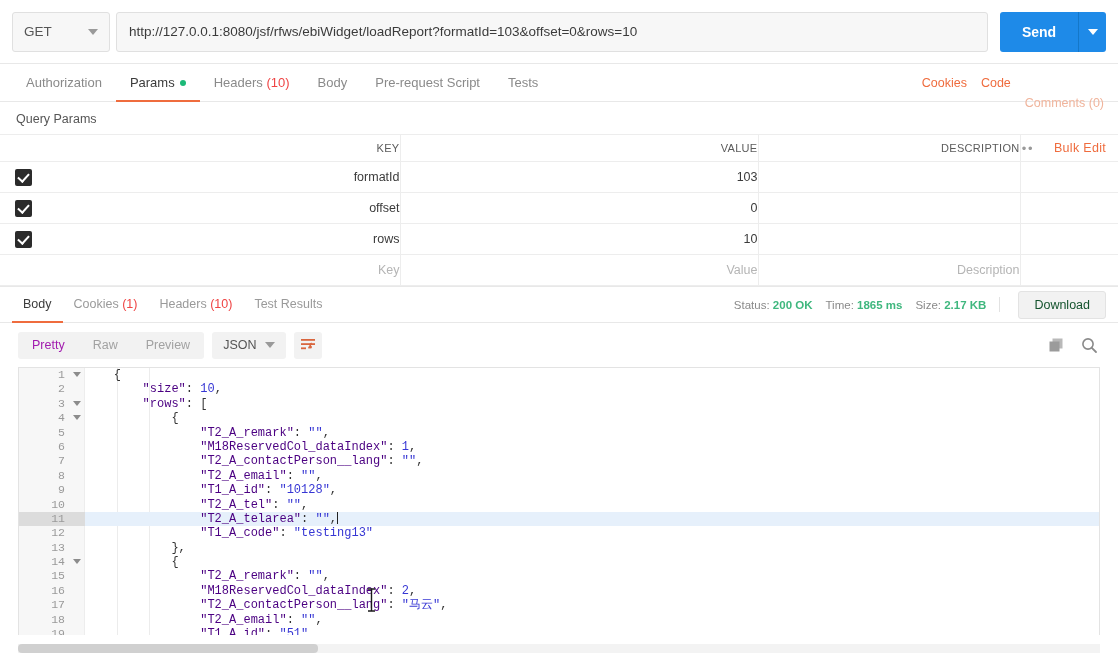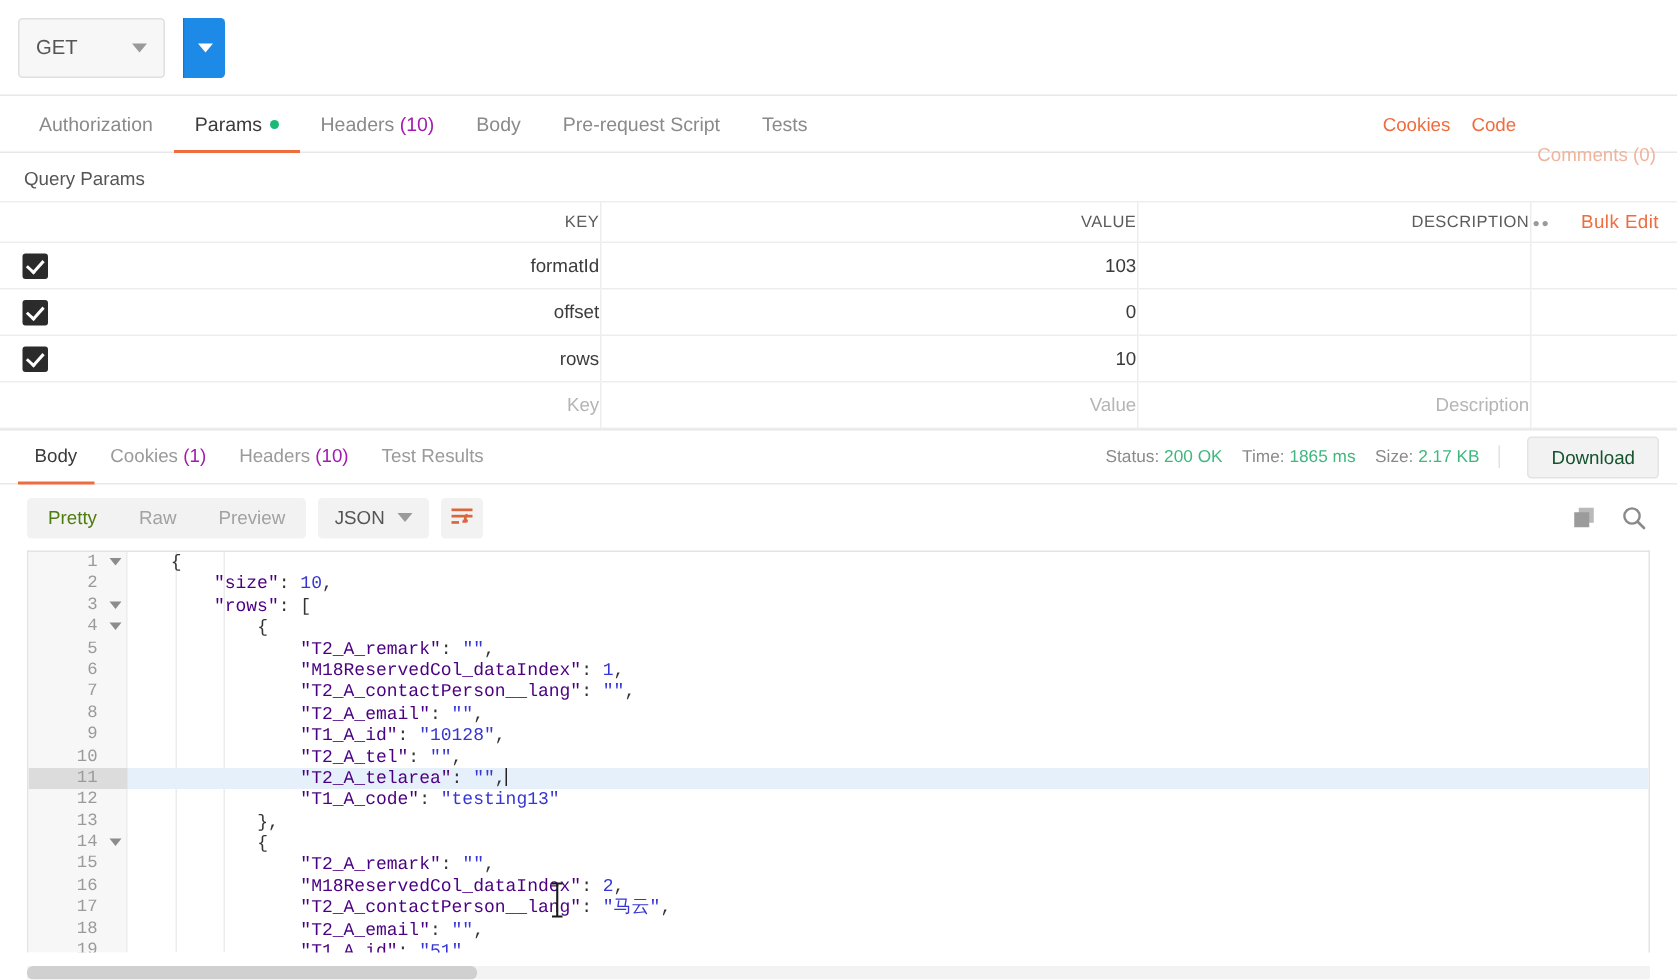--- a/index.html
+++ b/index.html
@@ -94,21 +94,21 @@
   }
   .rtab.active { color: #3b3b3b; }
   .rtab.active::after {
     content:""; position:absolute; left: 0; right: 0; bottom: 0;
     height: 2px; background: #ef6c3e;
   }
   .dot {
     display:inline-block; width:6px; height:6px; border-radius:50%;
     background:#1bb978; margin-left:5px; vertical-align: middle;
   }
-  .cnt { color: #a21caf; }
+  .cnt { color: #ef4444; }
   .rtabs-right { margin-left:auto; display:flex; align-items:center; gap:14px; padding-right:2px;}
   .link-orange { font-size:12.5px; color:#ef6c3e; cursor:pointer; }
   .link-muted { font-size:12.5px; color:#f0b49c; cursor:default;margin-top:41px; }
 
   
   .qp-title {
     font-size: 12.5px; color: #555;
     padding: 10px 16px 8px 16px;
   }
   .ptable { width: 100%; border-collapse: collapse; table-layout: fixed; }
@@ -161,40 +161,40 @@
     padding: 0 11px; height: 37px; line-height: 37px;
     cursor:pointer; position:relative; white-space:nowrap;
   }
   .restab.active { color:#3b3b3b; }
   .restab.active::after {
     content:""; position:absolute; left:0; right:0; bottom:0;
     height:2px; background:#ef6c3e;
   }
   .resp-right { margin-left:auto; display:flex; align-items:center; gap:13px; }
   .stat { font-size:11.5px; color:#8a8a8a; white-space:nowrap; }
-  .stat b { font-weight:normal; color:#3fb77e; }
+  .stat b { font-weight:bold; color:#3fb77e; }
   .dl-btn {
     height: 28px; padding: 0 15px; margin-left: 5px;
     background:#f2f2f2; border:1px solid #e3e3e3; border-radius:3px;
     font-size:12.5px; color:#14532d; cursor:pointer;
     font-family: "Liberation Sans", sans-serif;
   }
 
   
   .body-tools {
     display:flex; align-items:center; gap:8px;
     height: 44px; padding: 0 18px;
   }
   .seg {
     display:flex; background:#f2f2f2; border-radius:3px; height:27px; align-items:center;
   }
   .seg span {
     font-size:12.5px; color:#a2a2a2; padding: 0 14px; line-height:27px; cursor:pointer;
   }
-  .seg span.active { color:#4d7c0f; }
+  .seg span.active { color:#a21caf; }
   .fmt {
     display:flex; align-items:center; gap:9px;
     background:#f2f2f2; border-radius:3px; height:27px; padding:0 11px; cursor:pointer;
   }
   .fmt span { font-size:12.5px; color:#555; }
   .wrapbtn {
     width:28px; height:27px; background:#f2f2f2; border-radius:3px;
     display:flex; align-items:center; justify-content:center; cursor:pointer;
   }
   .tools-right { margin-left:auto; display:flex; align-items:center; gap:16px; padding-right:2px; }
@@ -256,21 +256,23 @@
 </head>
 <body>
 
 <div class="app">
 
   <div class="urlbar">
     <div class="method-select">
       <span>GET</span>
       <i class="caret-down"></i>
     </div>
+    <input class="url-input" type="text" value="http://127.0.0.1:8080/jsf/rfws/ebiWidget/loadReport?formatId=103&amp;offset=0&amp;rows=10" placeholder="Enter request URL" style="">
     <div class="send-group">
+      <button class="send-btn">Send</button>
       <button class="send-caret">
           <i></i>
         </button>
     </div>
   </div>
 
   <div class="req-tabs">
     <div class="rtab">
       <span>Authorization</span>
     </div>

